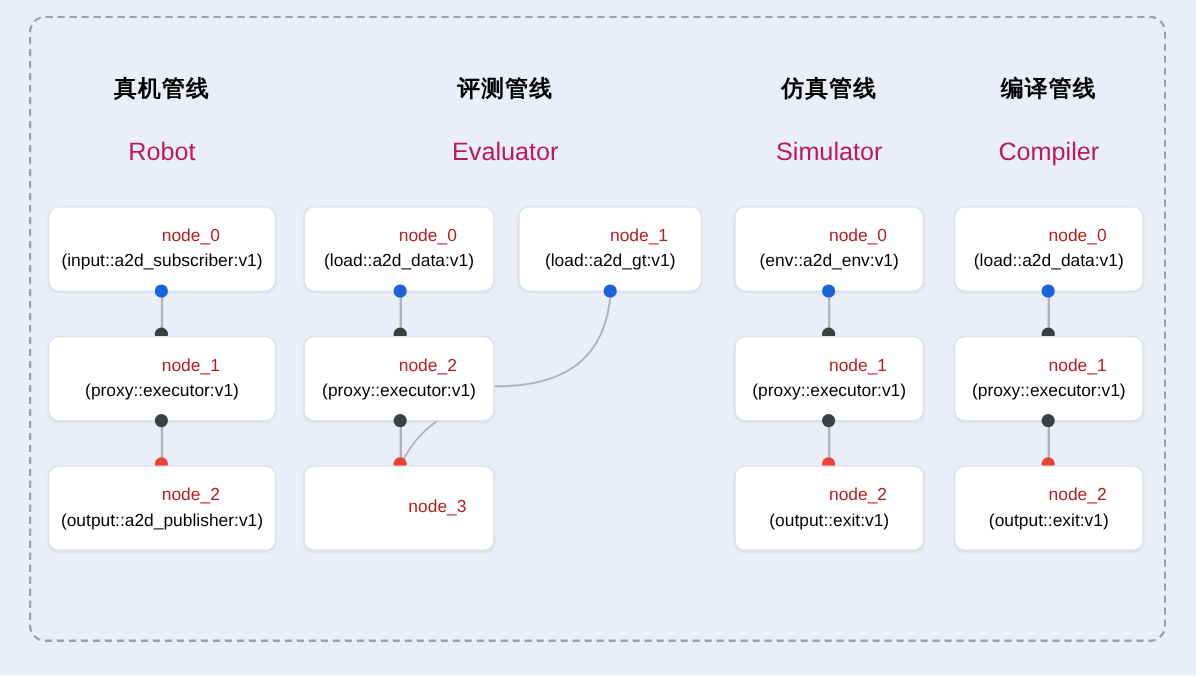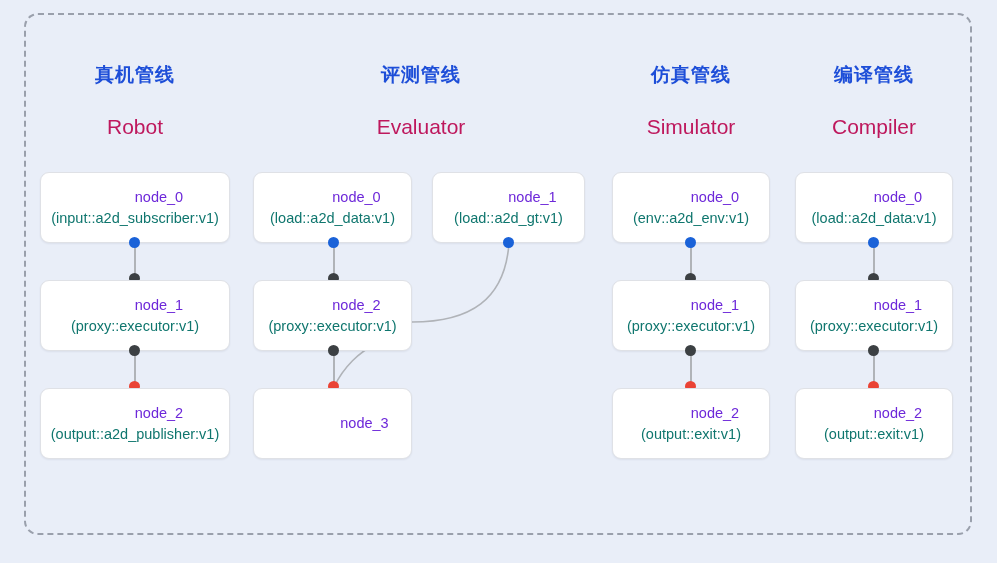--- a/index.html
+++ b/index.html
@@ -27,21 +27,21 @@
     pointer-events: none;
   }
   .col-head {
     position: absolute;
     text-align: center;
     pointer-events: none;
   }
   .col-head .cn {
     font-size: 19px;
     font-weight: bold;
-    color: #1d4ed8;
+    color: #000000;
     letter-spacing: 1px;
     line-height: 26px;
     white-space: nowrap;
   }
   .col-head .en {
     margin-top: 26px;
     font-size: 21px;
     color: #be185d;
     line-height: 26px;
     white-space: nowrap;
@@ -54,27 +54,27 @@
     border-radius: 9px;
     box-shadow: 0 1px 2px rgba(30,40,70,0.07);
     display: flex;
     flex-direction: column;
     align-items: center;
     justify-content: center;
     height: 71px;
   }
   .node .n-title {
     font-size: 14.5px;
-    color: #6d28d9;
+    color: #b91c1c;
     line-height: 21px;
     margin-left: 48px;
   }
   .node .n-sub {
     font-size: 14.5px;
-    color: #0f766e;
+    color: #000000;
     line-height: 21px;
     white-space: nowrap;
   }
   .dot {
     position: absolute;
     width: 11px;
     height: 11px;
     border-radius: 50%;
   }
   .dot.blue  { background: #1a62d8; }

